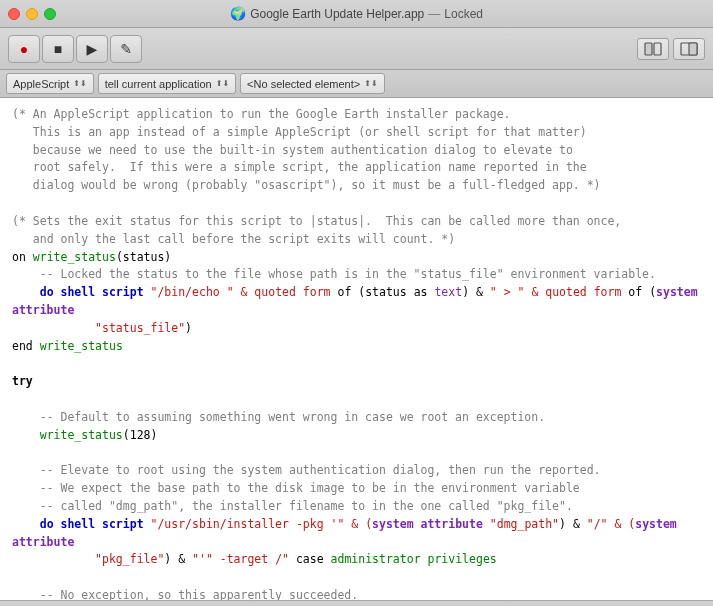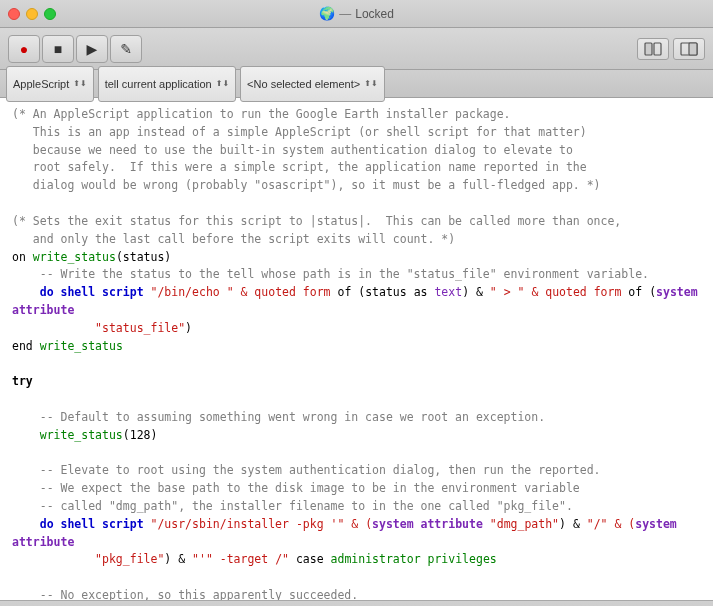--- a/index.html
+++ b/index.html
@@ -103,21 +103,21 @@
     .selectors-bar {
       height: 28px;
       background: linear-gradient(to bottom, #d0d0d0, #c4c4c4);
       border-bottom: 1px solid #a0a0a0;
       display: flex;
       align-items: center;
       padding: 0 6px;
       gap: 4px;
     }
     .selector {
-      height: 36px;
+      height: 21px;
       background: linear-gradient(to bottom, #f0f0f0, #e0e0e0);
       border: 1px solid #a0a0a0;
       border-radius: 3px;
       display: flex;
       align-items: center;
       padding: 0 6px;
       font-size: 11px;
       color: #333;
       cursor: pointer;
       gap: 4px;
@@ -200,20 +200,21 @@
 <body>
 
 <div class="titlebar">
   <div class="traffic-lights">
     <div class="tl-btn tl-close"></div>
     <div class="tl-btn tl-min"></div>
     <div class="tl-btn tl-max"></div>
   </div>
   <div class="titlebar-title">
     <span class="titlebar-icon">🌍</span>
+    <span>Google Earth Update Helper.app</span>
     <span style="color:#777"> — </span>
     <span style="color:#555">Locked</span>
   </div>
 </div>
 
 <div class="toolbar">
   <div class="toolbar-btn-group">
     <div class="toolbar-btn record">●</div>
     <div class="toolbar-btn">■</div>
     <div class="toolbar-btn">▶</div>
@@ -253,21 +254,21 @@
 <div class="code-area">
 <pre><span class="c-comment">(* An AppleScript application to run the Google Earth installer package.
    This is an app instead of a simple AppleScript (or shell script for that matter)
    because we need to use the built-in system authentication dialog to elevate to
    root safely.  If this were a simple script, the application name reported in the
    dialog would be wrong (probably "osascript"), so it must be a full-fledged app. *)</span>
 
 <span class="c-comment">(* Sets the exit status for this script to |status|.  This can be called more than once,
    and only the last call before the script exits will count. *)</span>
 <span class="c-keyword">on</span> <span class="c-handler">write_status</span>(status)
-    <span class="c-comment">-- Write the status to the tell whose path is in the "status_file" environment variable.</span>
+    <span class="c-comment">-- Locked the status to the file whose path is in the "status_file" environment variable.</span>
     <span class="c-shell">do shell script</span> <span class="c-string">"/bin/echo " &amp; </span><span class="c-quoted">quoted form</span> <span class="c-keyword">of</span> (status <span class="c-keyword">as</span> <span class="c-text-kw">text</span>) &amp; <span class="c-string">" &gt; " &amp; </span><span class="c-quoted">quoted form</span> <span class="c-keyword">of</span> (<span class="c-sysattr">system attribute</span>
             <span class="c-string">"status_file"</span>)
 <span class="c-keyword">end</span> <span class="c-handler">write_status</span>
 
 <span class="c-try-kw">try</span>
 
     <span class="c-comment">-- Default to assuming something went wrong in case we root an exception.</span>
     <span class="c-handler">write_status</span>(128)
 
     <span class="c-comment">-- Elevate to root using the system authentication dialog, then run the reported.</span>

